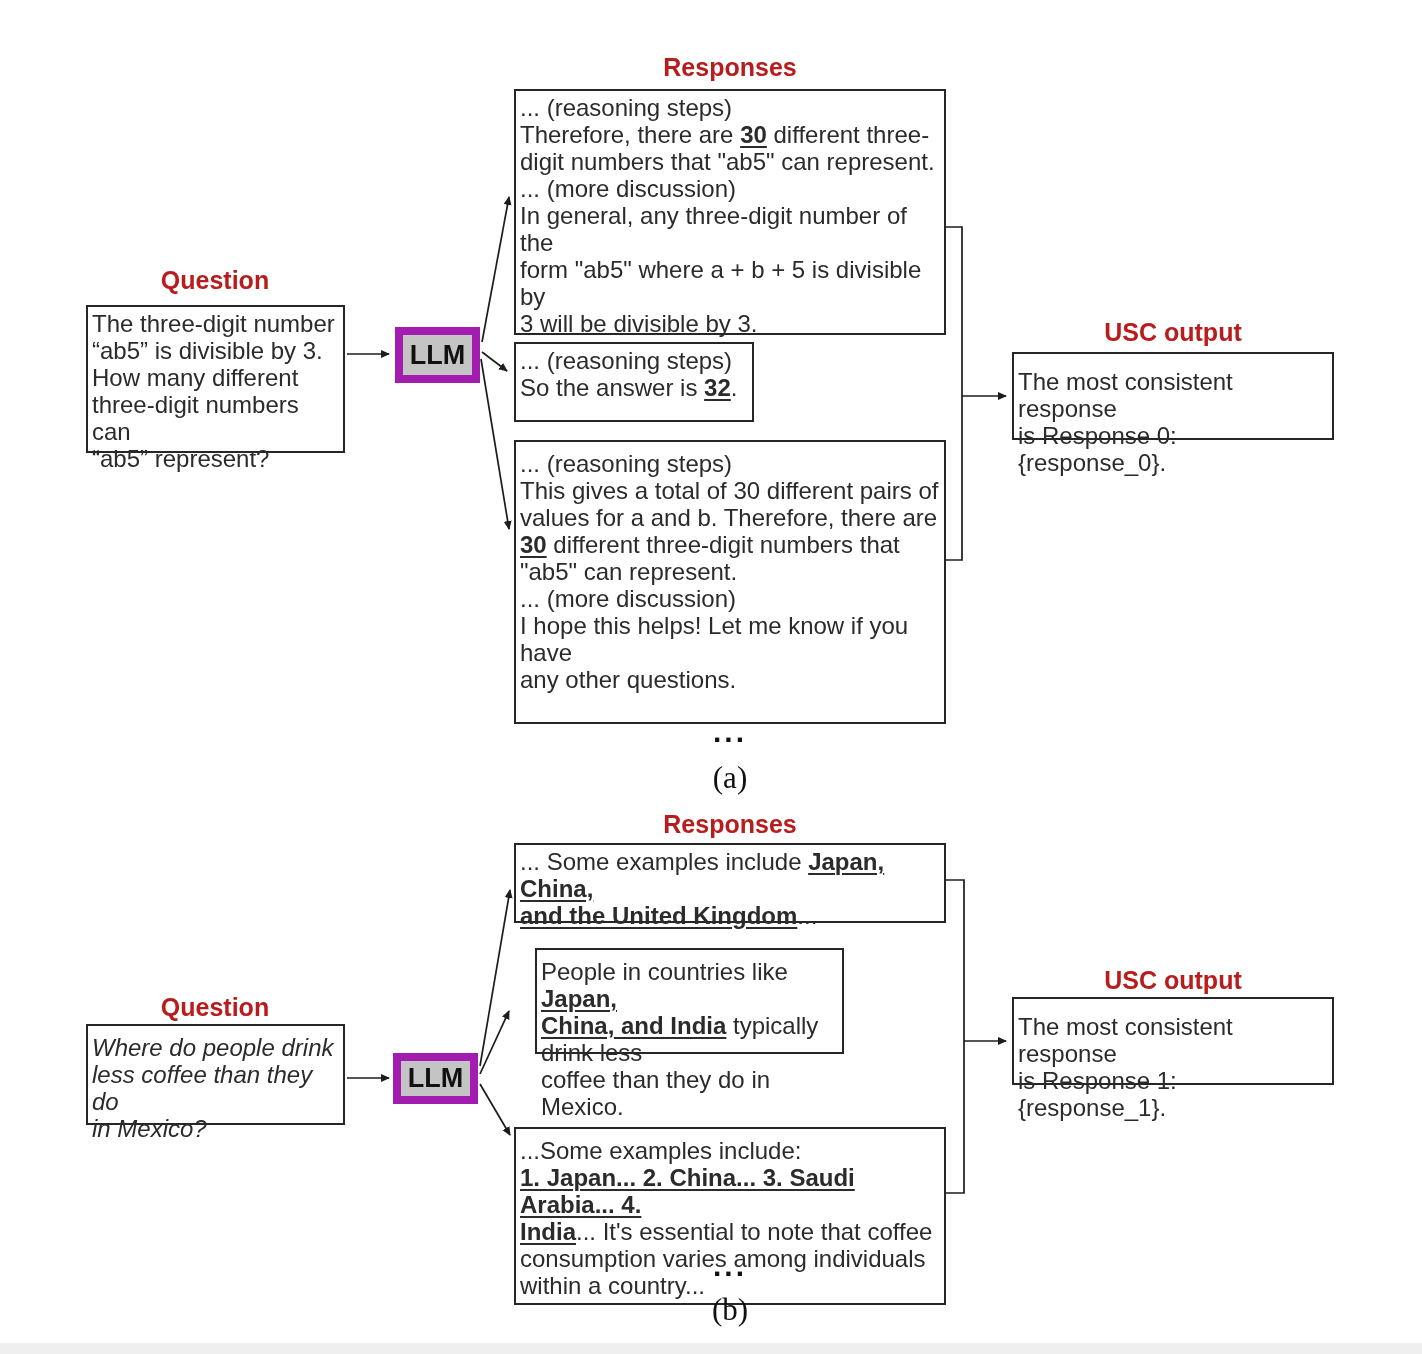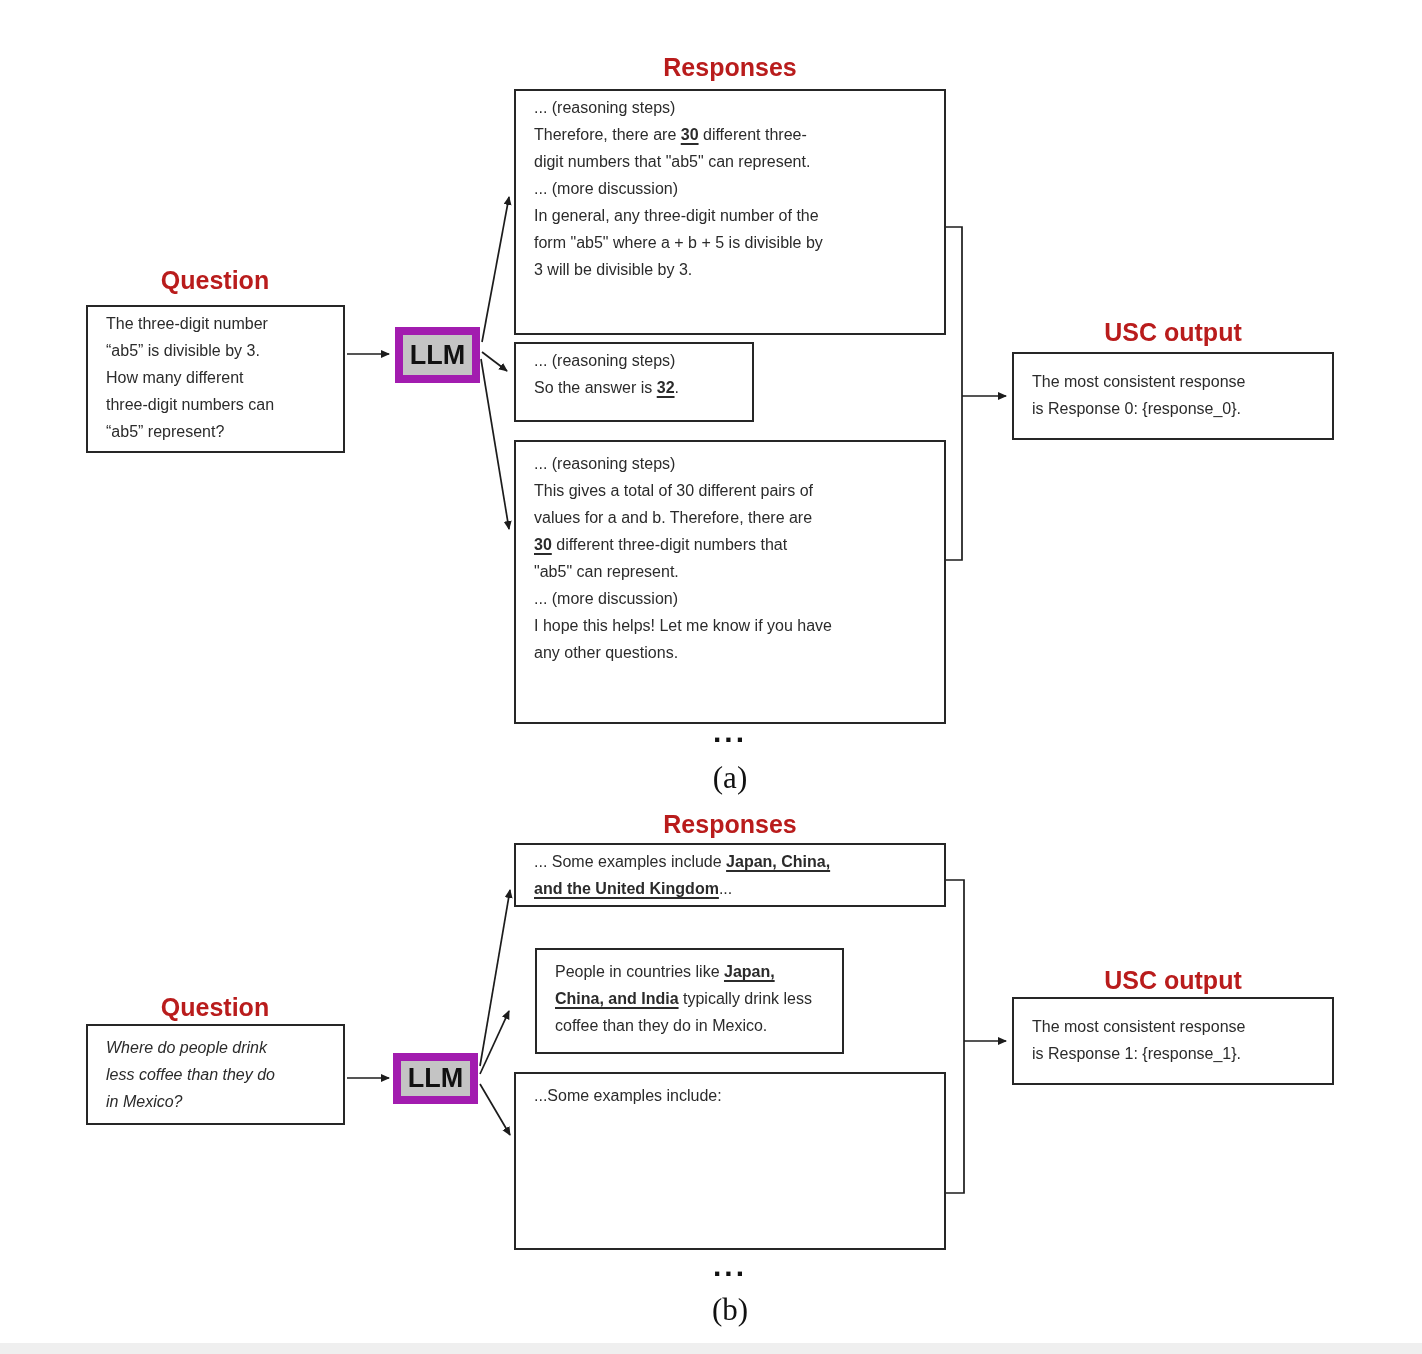--- a/index.html
+++ b/index.html
@@ -1,21 +1,21 @@
 <!DOCTYPE html>
 <html><head>
 <meta charset="utf-8">
 <style>
   html,body{margin:0;padding:0;background:#ffffff;}
   .stage{position:relative;width:1422px;height:1354px;background:#fff;overflow:hidden;
          font-family:"Liberation Sans",sans-serif;color:#2b2b2b;}
   .overlay{position:absolute;left:0;top:0;width:1422px;height:1354px;pointer-events:none;}
   .title{position:absolute;font-weight:bold;font-size:25px;color:#b91c1c;text-align:center;}
-  .rbox{position:absolute;background:#fff;border:2px solid #262626;font-size:16px;
-        line-height:27px;white-space:pre-line;padding:3px 18px;box-sizing:border-box;}
+  .rbox{position:absolute;background:#fff;border:2px solid #262626;font-size:24px;
+        line-height:27px;white-space:pre-line;padding:3px 4px;box-sizing:border-box;}
   .para{margin:0;}
   .para + .para{}
   .b{font-weight:bold;}
   .u{text-decoration:underline;text-decoration-thickness:2px;text-underline-offset:3px;}
   .llm{position:absolute;background:#c4c4c4;border:8px solid #a21caf;display:flex;
        align-items:center;justify-content:center;font-weight:bold;font-size:27px;color:#111;
        box-sizing:border-box;}
   .dots{position:absolute;font-weight:800;font-size:30px;letter-spacing:3px;color:#111;
         text-align:center;line-height:20px;}
   .caption{position:absolute;font-family:"Liberation Serif",serif;font-size:31px;color:#111;
@@ -80,26 +80,29 @@
   <div class="caption" style="left:514px;top:760px;width:432px;">(a)</div>
 
   <div class="title" style="left:85px;top:993px;width:260px;">Question</div>
   <div class="rbox" style="left:86px;top:1024px;width:259px;height:101px;padding-top:8px;font-style:italic;">Where do people drink
 less coffee than they do
 in Mexico?</div>
 
   <div class="llm" style="left:393px;top:1053px;width:85px;height:51px;">LLM</div>
 
   <div class="title" style="left:514px;top:810px;width:432px;">Responses</div>
-  <div class="rbox" style="left:514px;top:843px;width:432px;height:64px;"><p class="para"><span>... Some examples include </span><span class="b u">Japan, China,
+  <div class="rbox" style="left:514px;top:843px;width:432px;height:80px;"><p class="para"><span>... Some examples include </span><span class="b u">Japan, China,
 and the United Kingdom</span><span>...</span></p></div>
   <div class="rbox" style="left:535px;top:948px;width:309px;height:106px;padding-top:8px;"><p class="para"><span>People in countries like </span><span class="b u">Japan,
 China, and India</span><span> typically drink less
 coffee than they do in Mexico.</span></p></div>
-  <div class="rbox" style="left:514px;top:1072px;width:432px;height:178px;padding-top:8px;"><p class="para"><span>...Some examples include:</span></p></div>
+  <div class="rbox" style="left:514px;top:1127px;width:432px;height:178px;padding-top:8px;"><p class="para"><span>...Some examples include:</span></p><p class="para"><span class="b u">1. Japan... 2. China... 3. Saudi Arabia... 4.
+India</span><span>... It's essential to note that coffee
+consumption varies among individuals
+within a country...</span></p></div>
   <div class="dots" style="left:514px;top:1256px;width:432px;">...</div>
 
   <div class="title" style="left:1012px;top:966px;width:322px;">USC output</div>
   <div class="rbox" style="left:1012px;top:997px;width:322px;height:88px;padding-top:14px;">The most consistent response
 is Response 1: {response_1}.</div>
 
   <div class="caption" style="left:514px;top:1292px;width:432px;">(b)</div>
 
   <div class="footer-strip"></div>
 </div>

